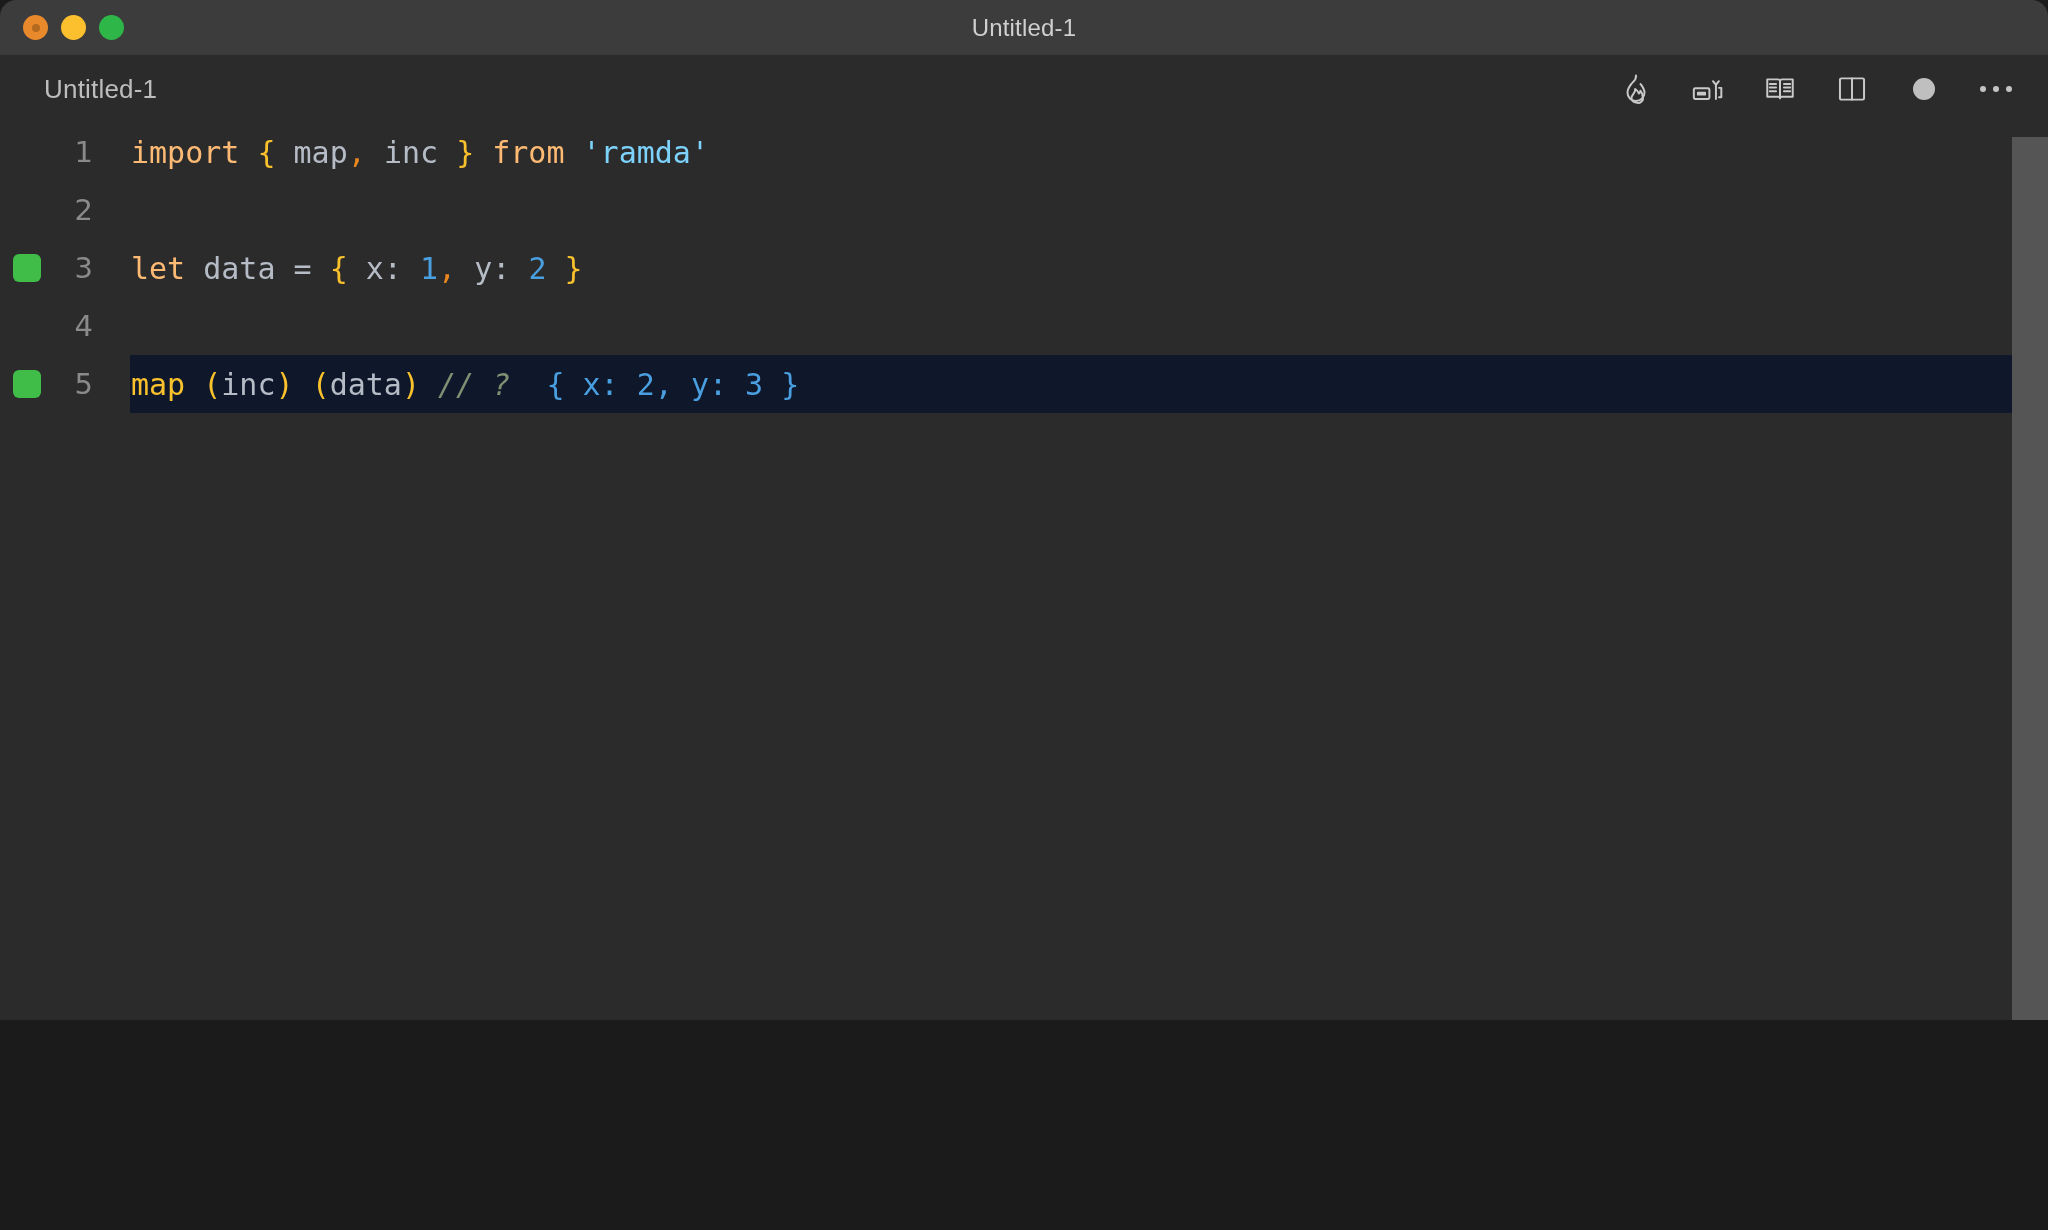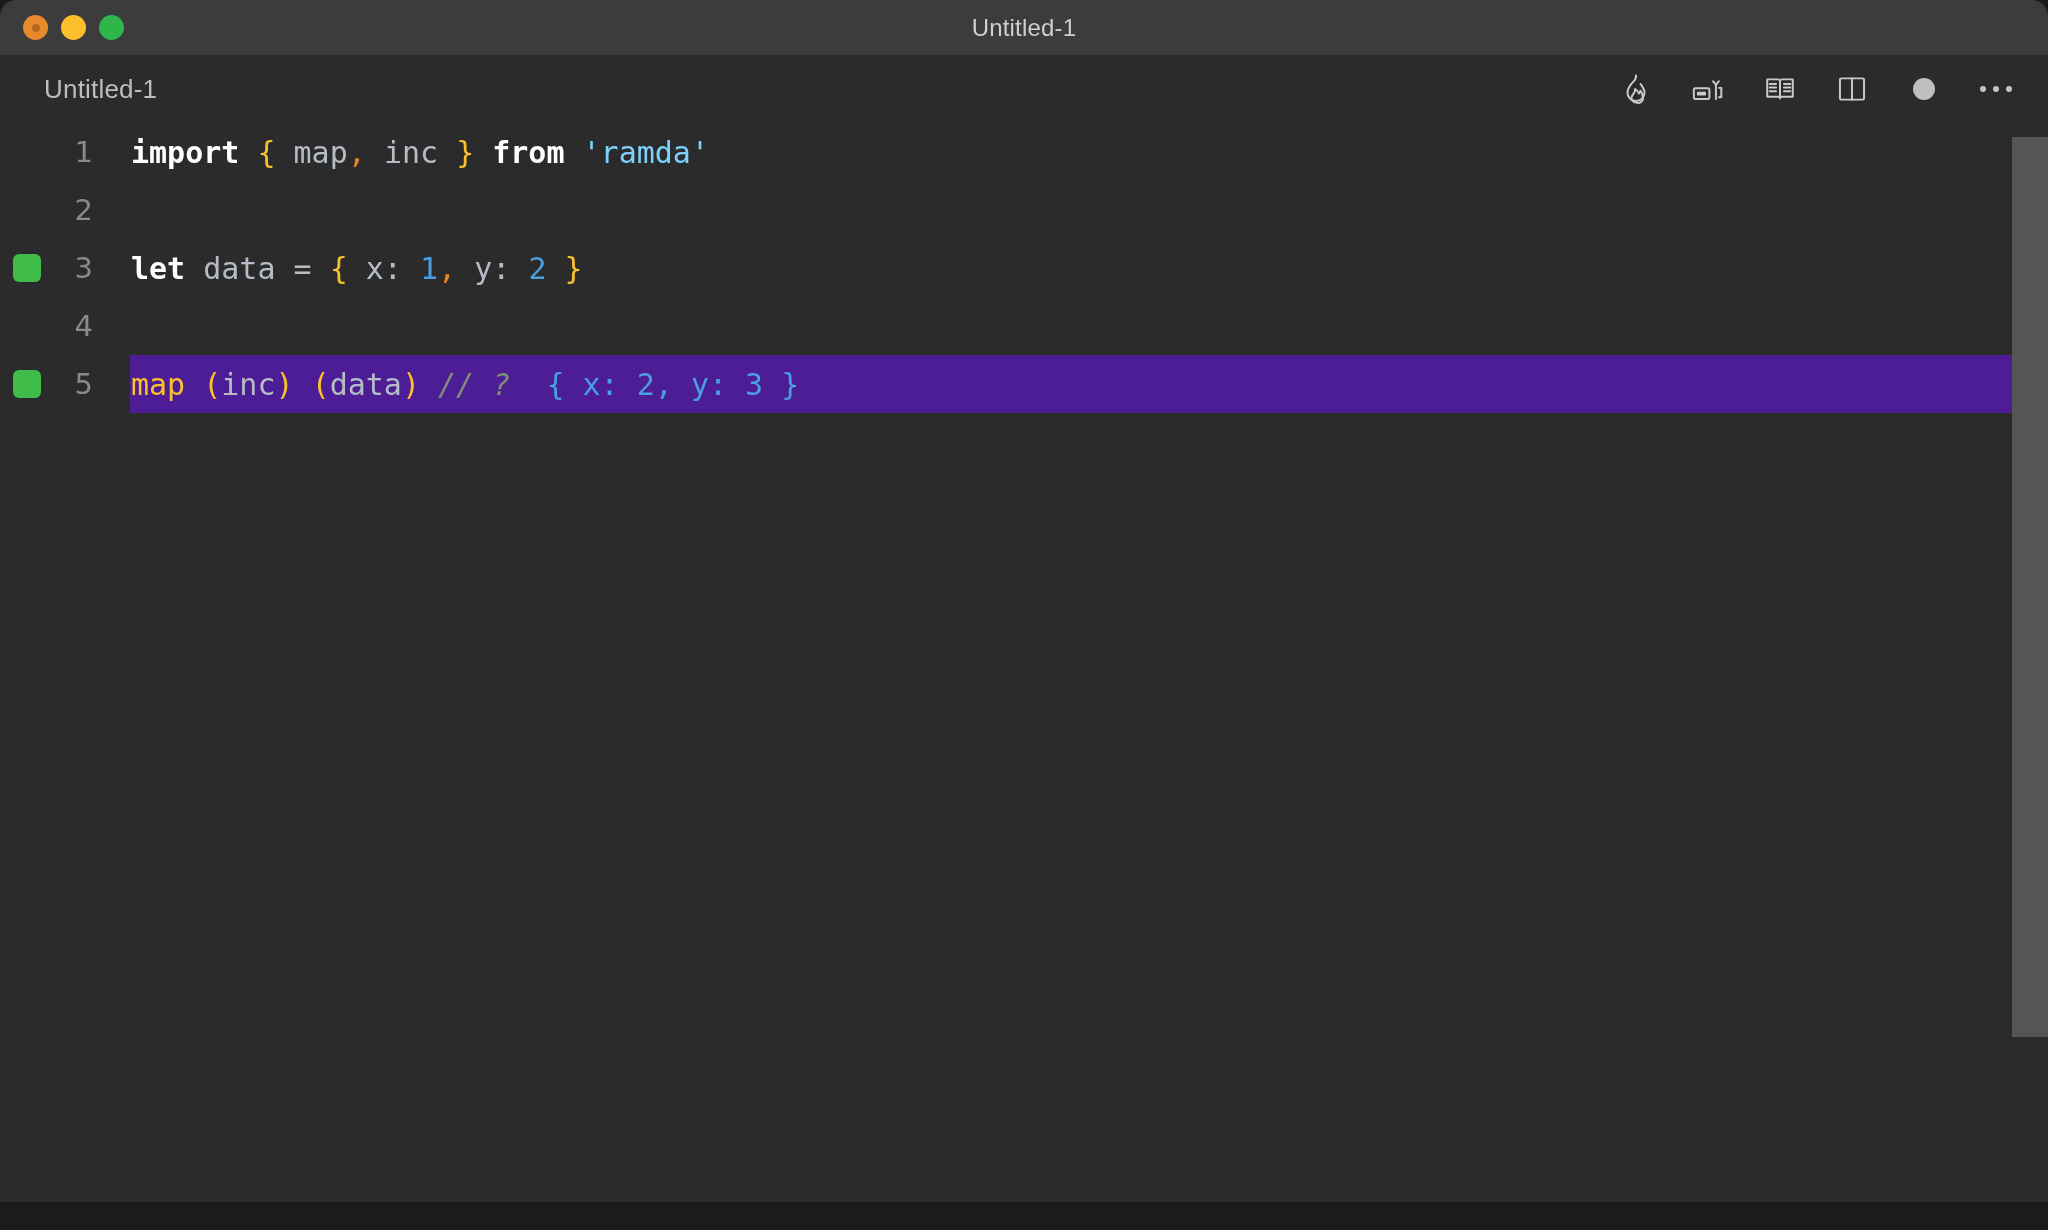--- a/index.html
+++ b/index.html
@@ -7,21 +7,21 @@
     width: 2048px;
     height: 1230px;
     overflow: hidden;
     background: #1b1b1b;
     font-family: "Liberation Sans", sans-serif;
   }
 
   #app {
     position: relative;
     width: 2048px;
-    height: 1202px;
+    height: 1020px;
     background: #2b2b2b;
     border-radius: 16px 16px 0 0;
     overflow: hidden;
   }
 
   
   #titlebar {
     position: relative;
     height: 55px;
     background: #3c3c3c;
@@ -120,21 +120,21 @@
   }
   .code-line {
     position: relative;
     height: 58px;
     display: flex;
     align-items: center;
     font-family: "DejaVu Sans Mono", "Liberation Mono", monospace;
     font-size: 30px;
     white-space: pre;
   }
-  .code-line.highlight .line-body { background: #4c1d95; text-align: center; }
+  .code-line.highlight .line-body { background: #0f172a; text-align: center; }
 
   .gutter-marker {
     position: absolute;
     left: 13px;
     top: 50%;
     transform: translateY(-50%);
     width: 28px;
     height: 28px;
     border-radius: 6px;
     background: #3fbd48;
@@ -150,21 +150,21 @@
   }
   .line-body {
     flex: 1 1 auto;
     height: 58px;
     display: flex;
     align-items: center;
     padding-left: 1px;
   }
 
   
-  .t-kw      { color: #ffffff; font-weight: bold; }
+  .t-kw      { color: #fdba74; font-weight: normal; }
   .t-brace   { color: #f9c22c; }
   .t-ident   { color: #b6bcc6; }
   .t-str     { color: #7dd3fc; }
   .t-num     { color: #4a9fe0; }
   .t-punct   { color: #b6bcc6; }
   .t-comma   { color: #e8861f; }
   .t-fn      { color: #f9c22c; }
   .t-comment { color: #7f8f72; font-style: italic; }
   .t-result  { color: #4a9fe0; }
   .t-op      { color: #b6bcc6; }

